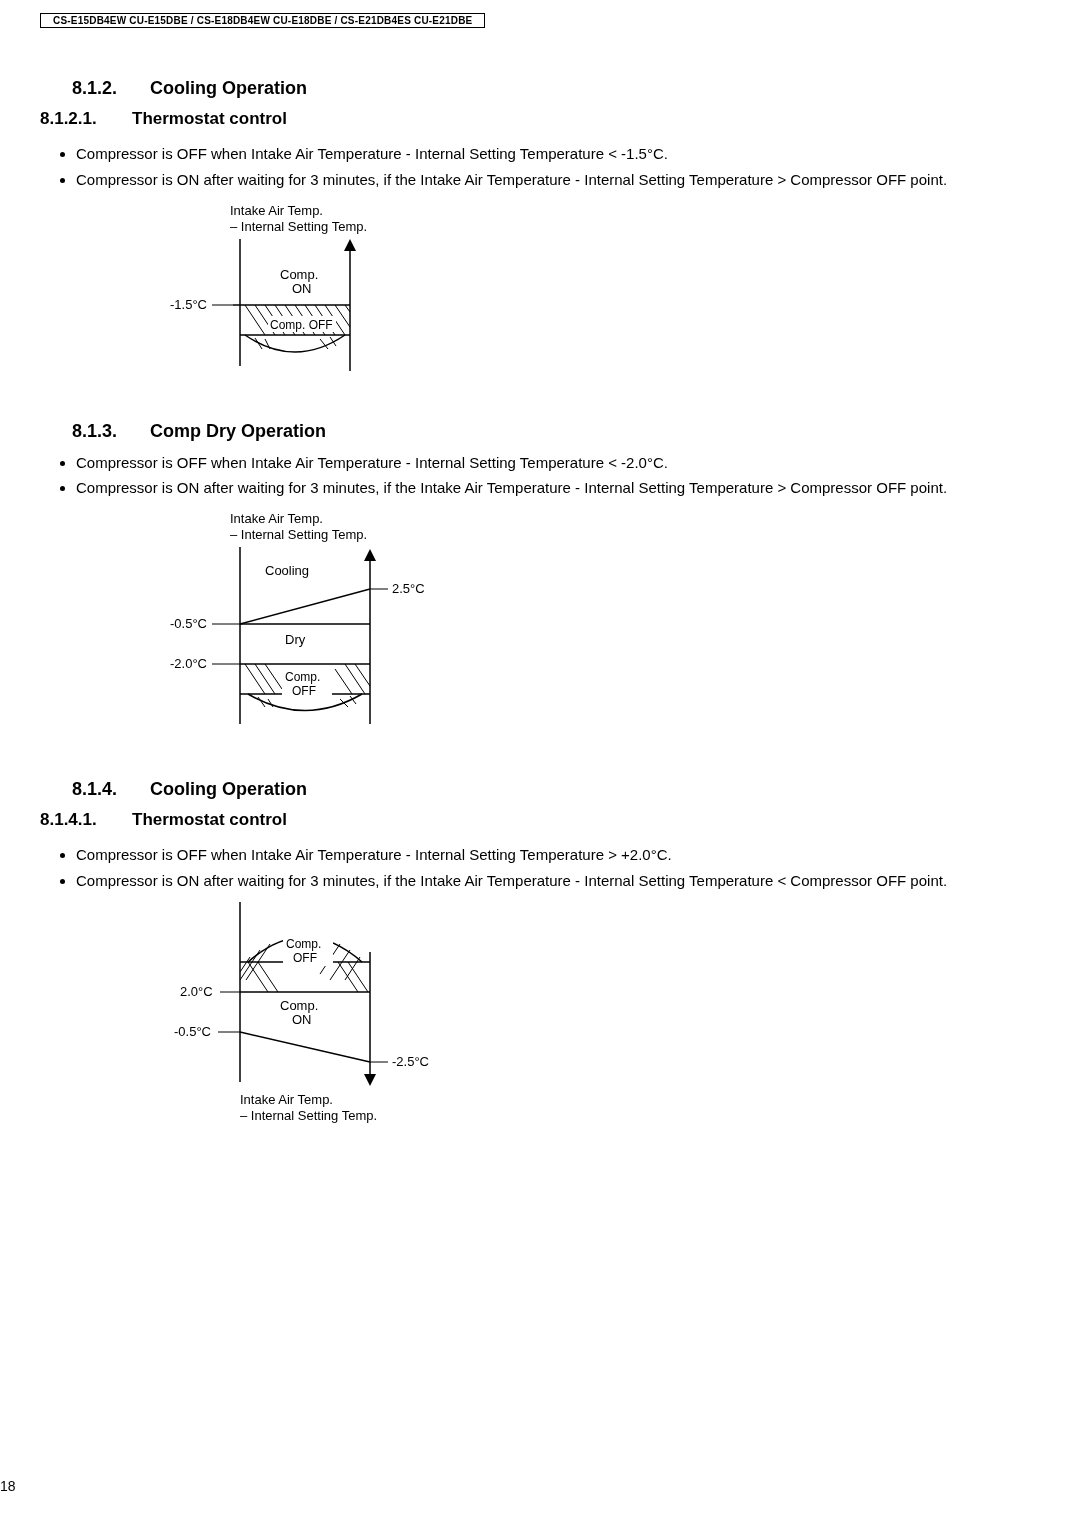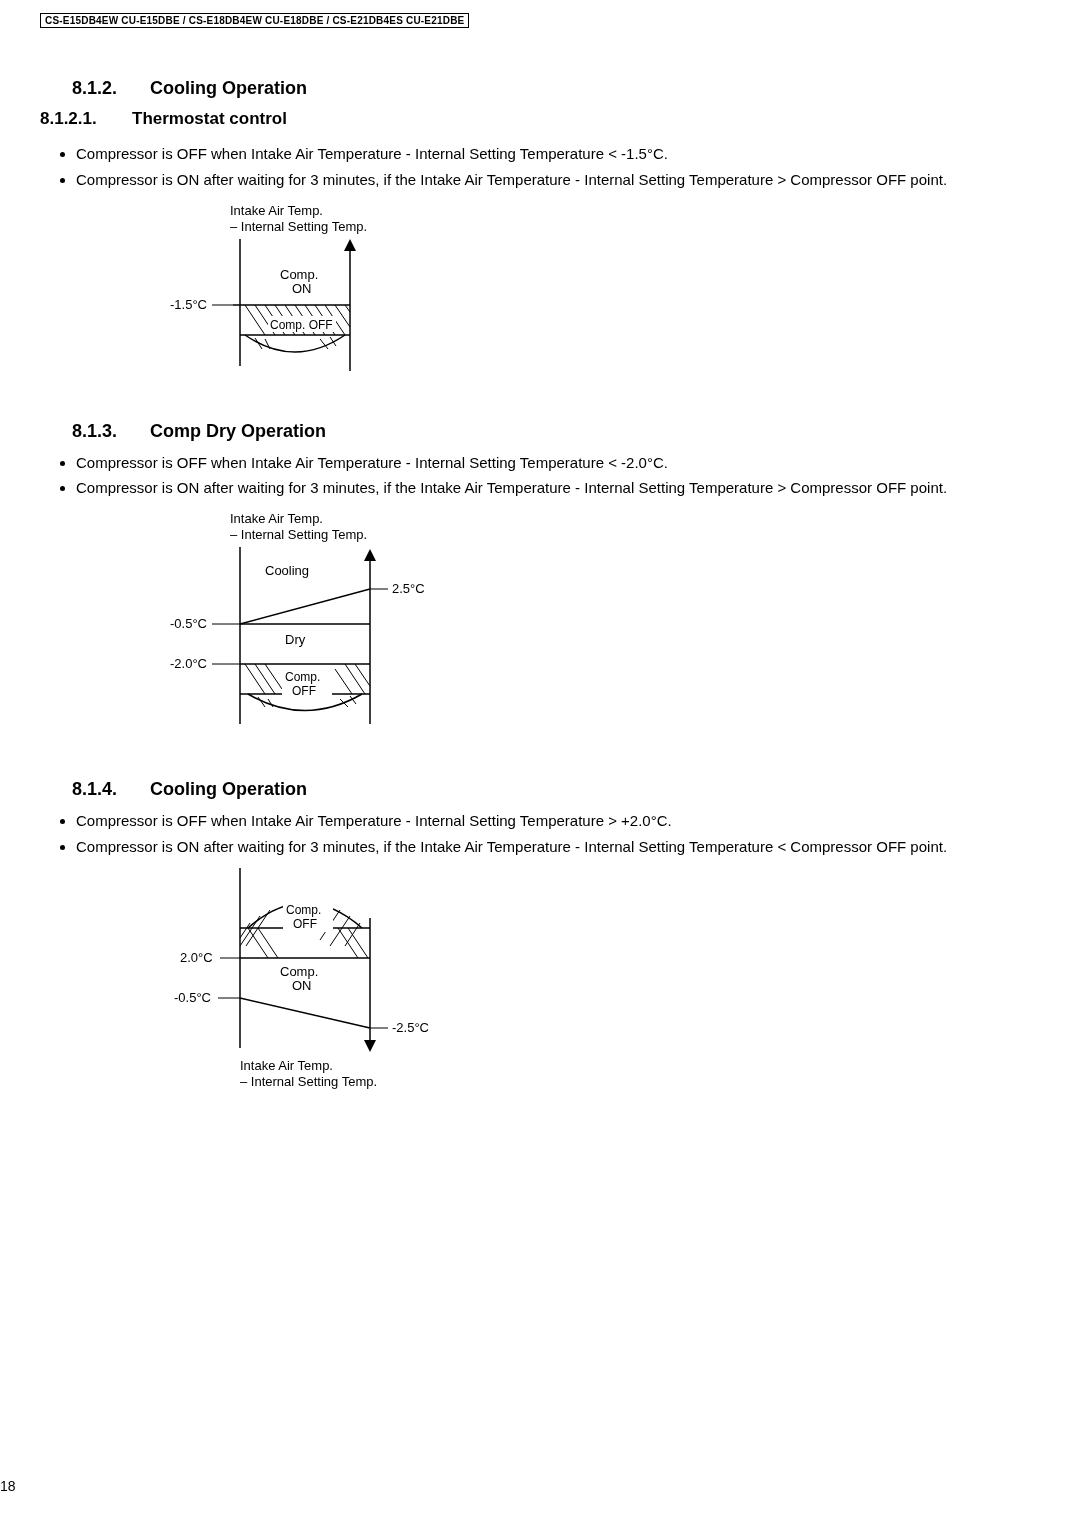--- a/index.html
+++ b/index.html
@@ -14,21 +14,21 @@
     position: relative;
     box-sizing: border-box;
   }
   .page {
     padding: 10px 40px 0 40px;
     box-sizing: border-box;
   }
   .model-header {
     border: 1px solid #000;
     display: inline-block;
-    padding: 1px 4px;
+    padding: 1px 12px;
     font-size: 10px;
     font-weight: bold;
     letter-spacing: 0.2px;
     margin-bottom: 50px;
   }
   .section-title {
     font-size: 18px;
     font-weight: bold;
     margin: 0 0 10px 0;
   }
@@ -185,20 +185,23 @@
       <rect x="112" y="158" width="50" height="32" fill="#fff"></rect>
       <text x="115" y="172" font-size="12">Comp.</text>
       <text x="122" y="186" font-size="12">OFF</text>
     </svg>
   </div>
 
   
   <div class="section-title">
     <span class="num">8.1.4.</span><span>Cooling Operation</span>
   </div>
+  <div class="subsection-title">
+    <span class="num">8.1.4.1.</span><span>Thermostat control</span>
+  </div>
   <ul class="bullets">
     <li>Compressor is OFF when Intake Air Temperature - Internal Setting Temperature &gt; +2.0°C.</li>
     <li>Compressor is ON after waiting for 3 minutes, if the Intake Air Temperature - Internal Setting Temperature &lt; Compressor OFF point.</li>
   </ul>
 
   <div class="diagram-wrap">
     <svg width="290" height="230" viewBox="0 0 290 230">
 
       <line x1="70" y1="0" x2="70" y2="180" stroke="#000" stroke-width="1.5"></line>
 

